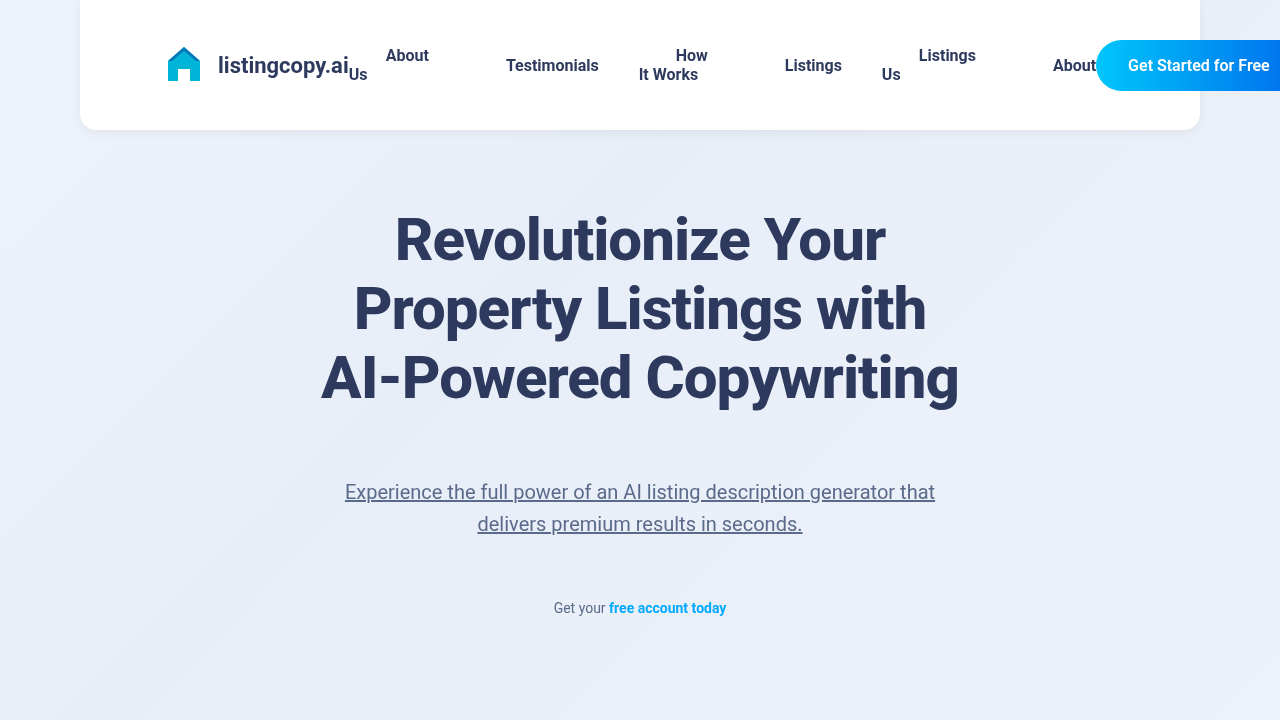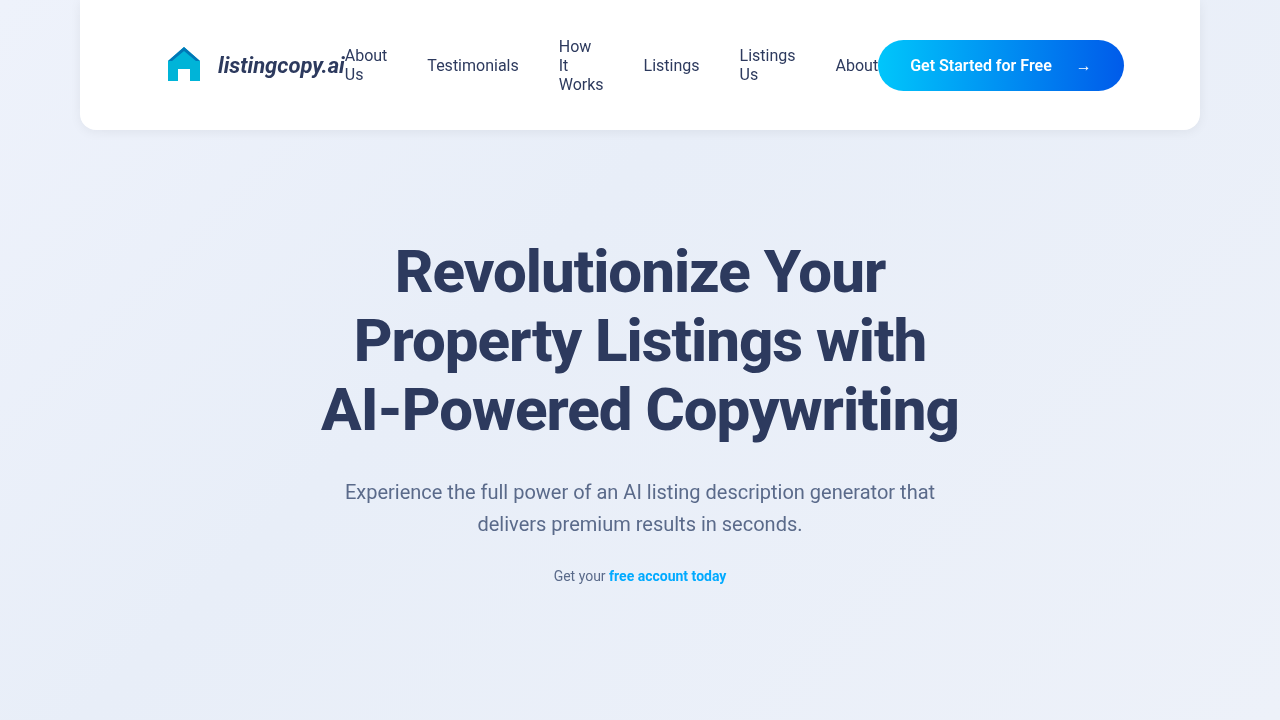--- a/index.html
+++ b/index.html
@@ -40,36 +40,36 @@
 
     .logo-icon {
       width: 48px;
       height: 48px;
     }
 
     .logo-text {
       font-size: 22px;
       font-weight: 700;
       color: #2d3a5e;
-      font-style: italic;
     }
 
     .nav-links {
       display: flex;
       align-items: center;
       gap: 40px;
       list-style: none;
     }
 
     .nav-links a {
       text-decoration: none;
       color: #2d3a5e;
       font-size: 16px;
-      font-weight: 400;
+      font-weight: 700;
       transition: color 0.2s;
+      padding-left: 37px;
     }
 
     .nav-cta {
       background: linear-gradient(90deg, #00c6fb 0%, #005bea 100%);
       color: #fff !important;
       padding: 16px 32px;
       border-radius: 50px;
       font-size: 16px;
       font-weight: 600;
       display: flex;
@@ -81,37 +81,39 @@
 
     
     .hero {
       display: flex;
       flex-direction: column;
       align-items: center;
       justify-content: center;
       text-align: center;
       padding: 60px 320px 60px;
       min-height: 560px;
+      gap: 32px;
     }
 
     .hero-title {
       font-size: 60px;
       font-weight: 800;
       color: #2d3a5e;
       line-height: 1.15;
       margin-bottom: 32px;
       letter-spacing: -1px;
     }
 
     .hero-subtitle {
       font-size: 20px;
       color: #5a6a8a;
       line-height: 1.6;
       margin-bottom: 28px;
       max-width: 640px;
+      text-decoration: underline;
     }
 
     .hero-cta-text {
       font-size: 14px;
       color: #5a6a8a;
     }
 
     .hero-cta-link {
       color: #00aaff;
       font-weight: 700;

